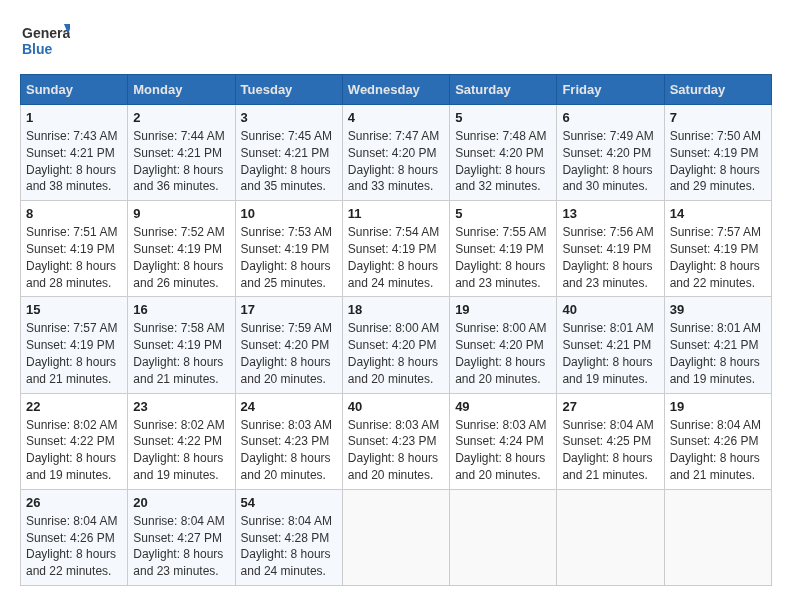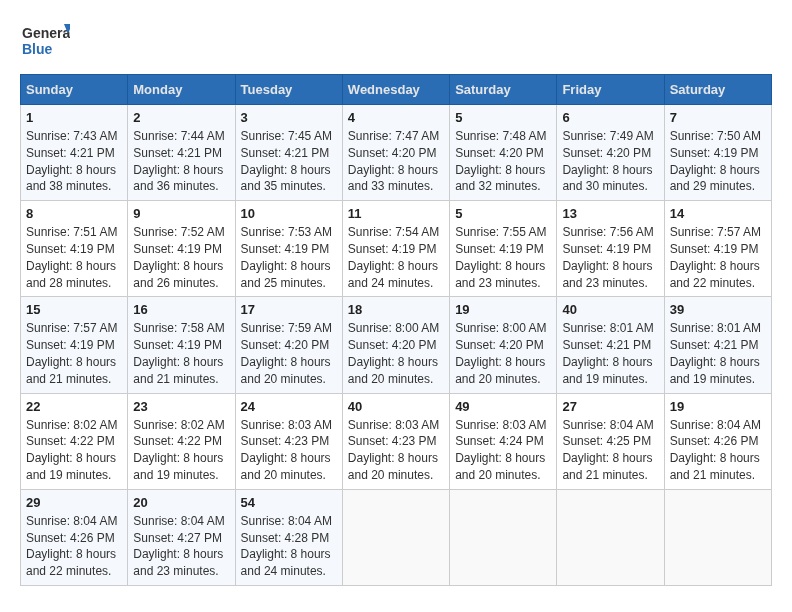--- a/index.html
+++ b/index.html
@@ -334,21 +334,21 @@
         <span class="day-num">19</span>
         <div class="day-info">
           Sunrise: 8:04 AM<br>
           Sunset: 4:26 PM<br>
           Daylight: 8 hours and 21 minutes.
         </div>
       </td>
       </tr>
       <tr>
         <td>
-        <span class="day-num">29</span>
+        <span class="day-num">26</span>
         <div class="day-info">
           Sunrise: 8:04 AM<br>
           Sunset: 4:26 PM<br>
           Daylight: 8 hours and 22 minutes.
         </div>
       </td>
         <td>
         <span class="day-num">20</span>
         <div class="day-info">
           Sunrise: 8:04 AM<br>

